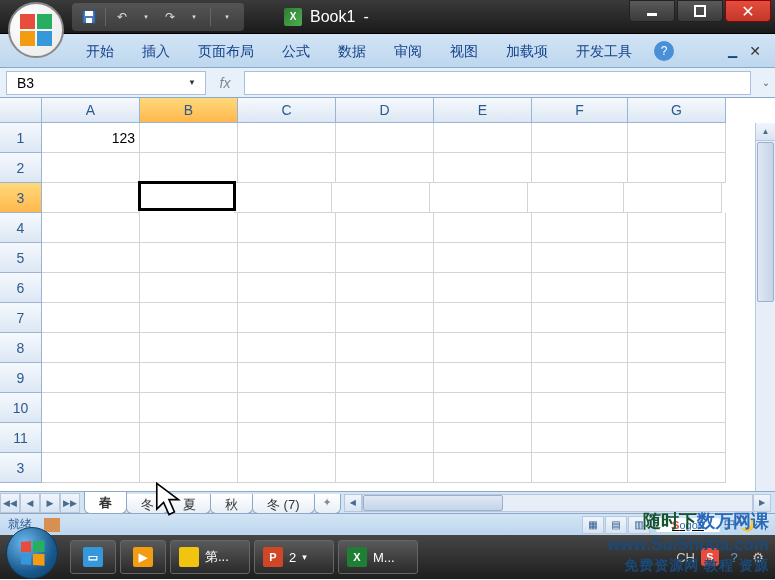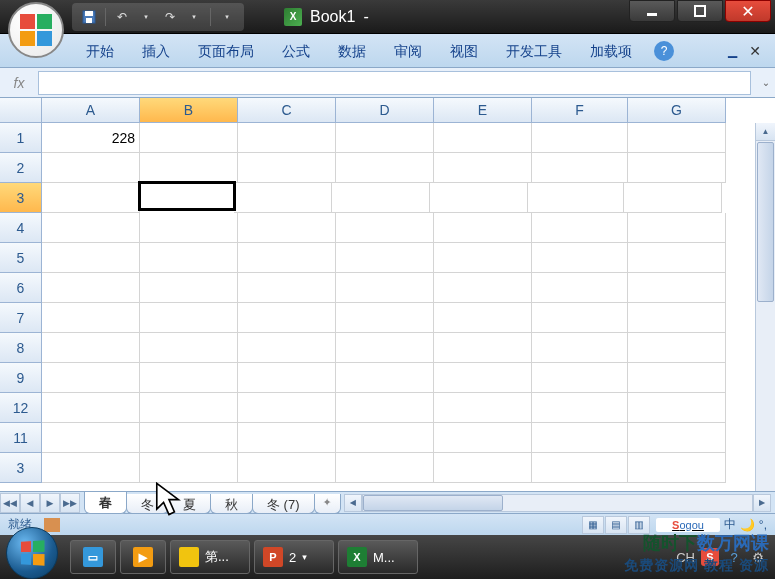--- a/index.html
+++ b/index.html
@@ -161,30 +161,34 @@
 </div>
 
 <div class="ribbon">
   <div class="ribbon-tab">开始</div>
   <div class="ribbon-tab">插入</div>
   <div class="ribbon-tab">页面布局</div>
   <div class="ribbon-tab">公式</div>
   <div class="ribbon-tab">数据</div>
   <div class="ribbon-tab">审阅</div>
   <div class="ribbon-tab">视图</div>
+  <div class="ribbon-tab">加载项</div>
   <div class="ribbon-tab">开发工具</div>
-  <div class="ribbon-tab">加载项</div>
   <div class="ribbon-help">?</div>
   <div class="ribbon-right">
     <span class="ribbon-minimize">▁</span>
     <span class="ribbon-close-x">✕</span>
   </div>
 </div>
 
 <div class="formula-row">
+  <div class="name-box">
+    <span>B3</span>
+    <span class="name-box-arrow">▼</span>
+  </div>
   <div class="fx-icons">
     <div class="fx-btn">fx</div>
   </div>
   <div class="formula-bar"></div>
   <div class="fb-expand">⌄</div>
 </div>
 
 <div class="grid-container">
   <div class="corner"></div>
   <div class="col-headers" id="col-headers">
@@ -199,27 +203,27 @@
   <div class="row-headers" id="row-headers">
       <div class="row-header" style="height: 30px;">1</div>
       <div class="row-header" style="height: 30px;">2</div>
       <div class="row-header active" style="height: 30px;">3</div>
       <div class="row-header" style="height: 30px;">4</div>
       <div class="row-header" style="height: 30px;">5</div>
       <div class="row-header" style="height: 30px;">6</div>
       <div class="row-header" style="height: 30px;">7</div>
       <div class="row-header" style="height: 30px;">8</div>
       <div class="row-header" style="height: 30px;">9</div>
-      <div class="row-header" style="height: 30px;">12</div>
+      <div class="row-header" style="height: 30px;">10</div>
       <div class="row-header" style="height: 30px;">11</div>
       <div class="row-header" style="height: 30px;">3</div>
     </div>
   <div class="cells" id="cells">
       <div class="cell-row">
-        <div class="cell" style="width: 98px; height: 30px;">228</div>
+        <div class="cell" style="width: 98px; height: 30px;">123</div>
         <div class="cell" style="width: 98px; height: 30px;"></div>
         <div class="cell" style="width: 98px; height: 30px;"></div>
         <div class="cell" style="width: 98px; height: 30px;"></div>
         <div class="cell" style="width: 98px; height: 30px;"></div>
         <div class="cell" style="width: 96px; height: 30px;"></div>
         <div class="cell" style="width: 98px; height: 30px;"></div>
       </div>
       <div class="cell-row">
         <div class="cell" style="width: 98px; height: 30px;"></div>
         <div class="cell" style="width: 98px; height: 30px;"></div>
@@ -401,14 +405,15 @@
     <span class="tray-ic">⚙</span>
   </div>
 </div>
 
 <svg class="cursor" width="30" height="38" viewBox="0 0 20 28">
   <path d="M1,1 L1,20 L6,15 L10,24 L14,22 L10,13 L17,13 Z" fill="#fff" stroke="#000" stroke-width="1.2"></path>
 </svg>
 
 <div class="watermark">
   <div class="wm1"><span class="r">随时下</span><span class="b">数万网课</span></div>
+  <div class="wm2">www.SuiShiXia.com</div>
   <div class="wm3">免费资源网 教程 资源</div>
 </div>
 
 </body></html>

